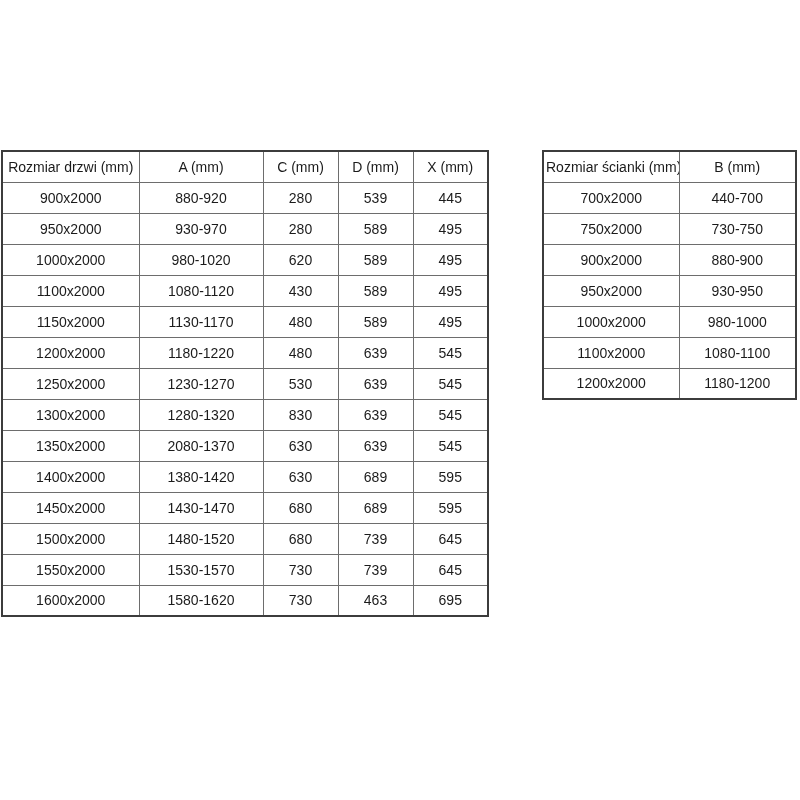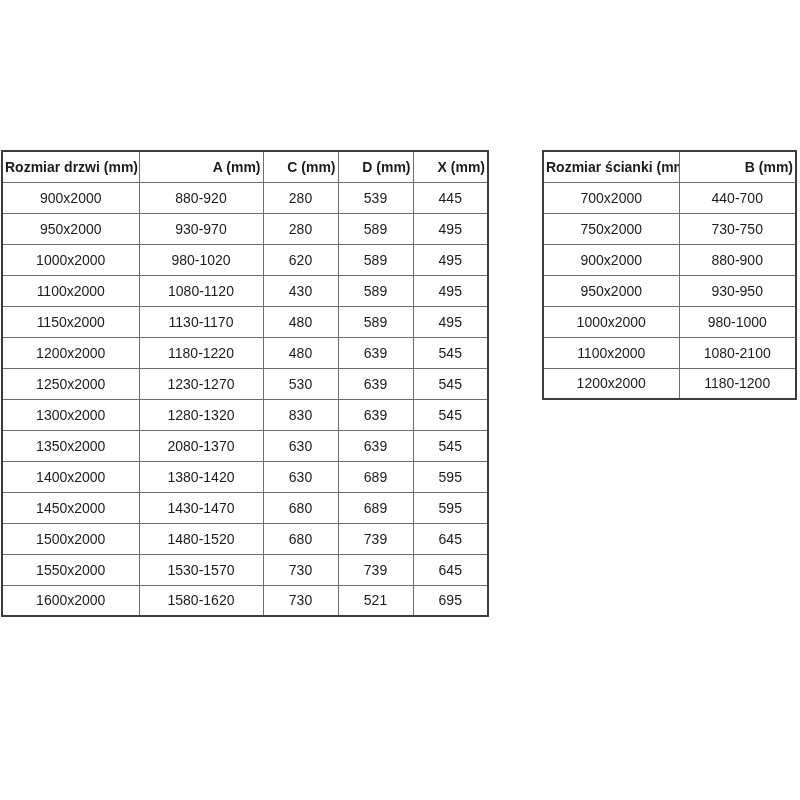--- a/index.html
+++ b/index.html
@@ -26,21 +26,21 @@
     border: 1px solid #6d6d6d;
     height: 31px;
     padding: 0 2px;
     text-align: center;
     vertical-align: middle;
     font-size: 14px;
     color: #1b1b1b;
     white-space: nowrap;
     overflow: hidden;
   }
-  th { font-weight: bold; text-align: right; }
+  th { font-weight: normal; }
 </style>
 </head>
 <body>
 
 <table id="door-table">
   <colgroup>
     <col style="width:137px">
     <col style="width:124px">
     <col style="width:75px">
     <col style="width:75px">
@@ -144,21 +144,21 @@
         <td>1550x2000</td>
         <td>1530-1570</td>
         <td>730</td>
         <td>739</td>
         <td>645</td>
       </tr>
       <tr>
         <td>1600x2000</td>
         <td>1580-1620</td>
         <td>730</td>
-        <td>521</td>
+        <td>463</td>
         <td>695</td>
       </tr>
     </tbody>
 </table>
 
 <table id="wall-table">
   <colgroup>
     <col style="width:136px">
     <col style="width:117px">
   </colgroup>
@@ -184,20 +184,20 @@
       <tr>
         <td>950x2000</td>
         <td>930-950</td>
       </tr>
       <tr>
         <td>1000x2000</td>
         <td>980-1000</td>
       </tr>
       <tr>
         <td>1100x2000</td>
-        <td>1080-2100</td>
+        <td>1080-1100</td>
       </tr>
       <tr>
         <td>1200x2000</td>
         <td>1180-1200</td>
       </tr>
     </tbody>
 </table>
 
 </body></html>

